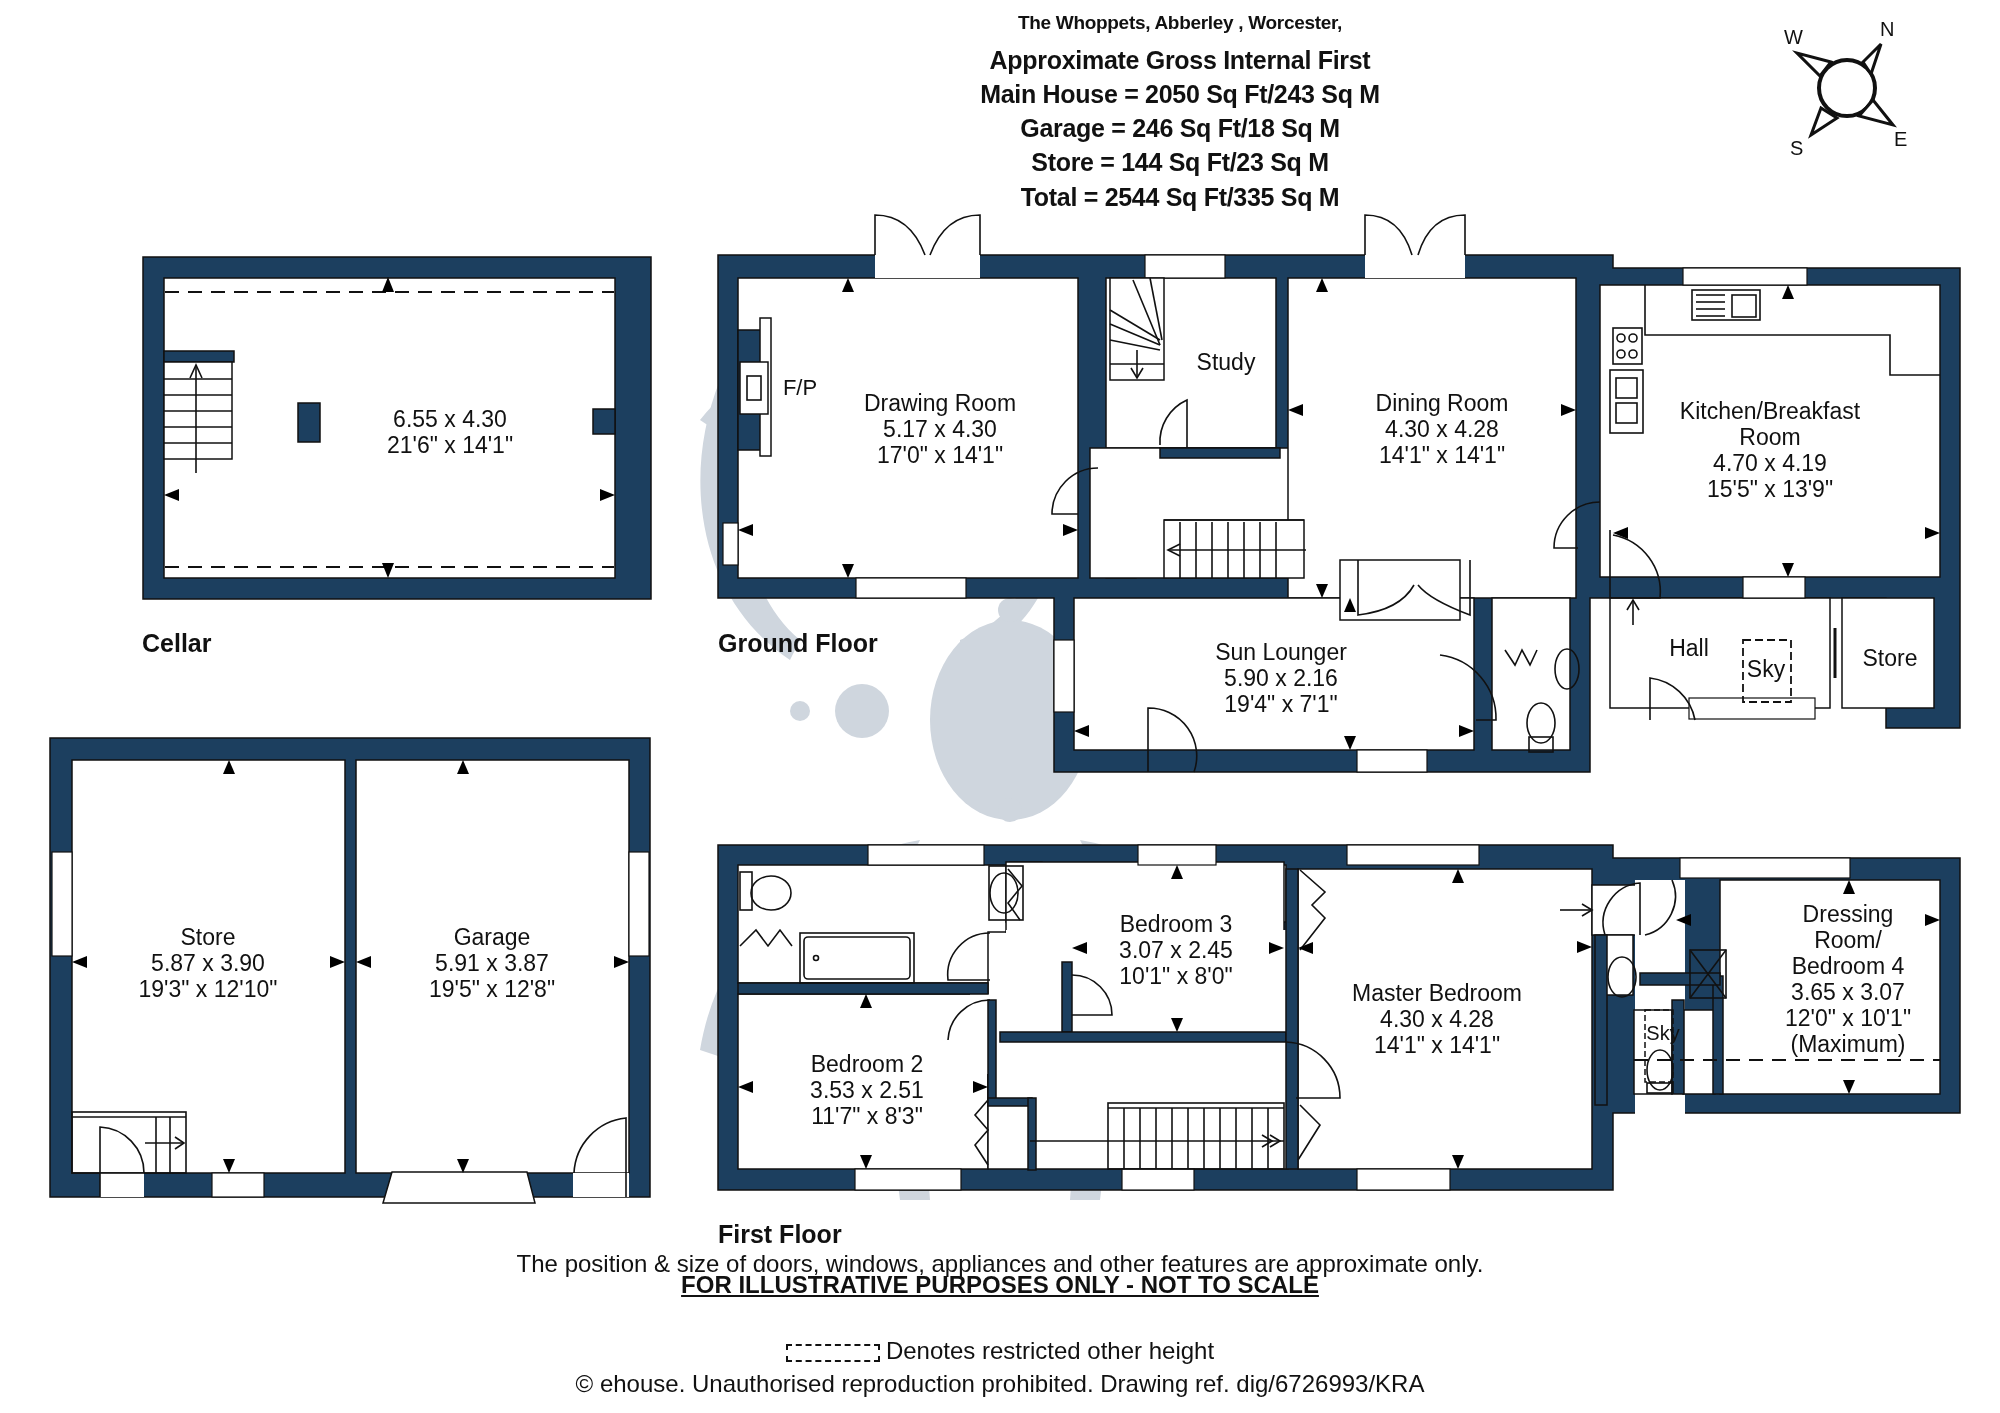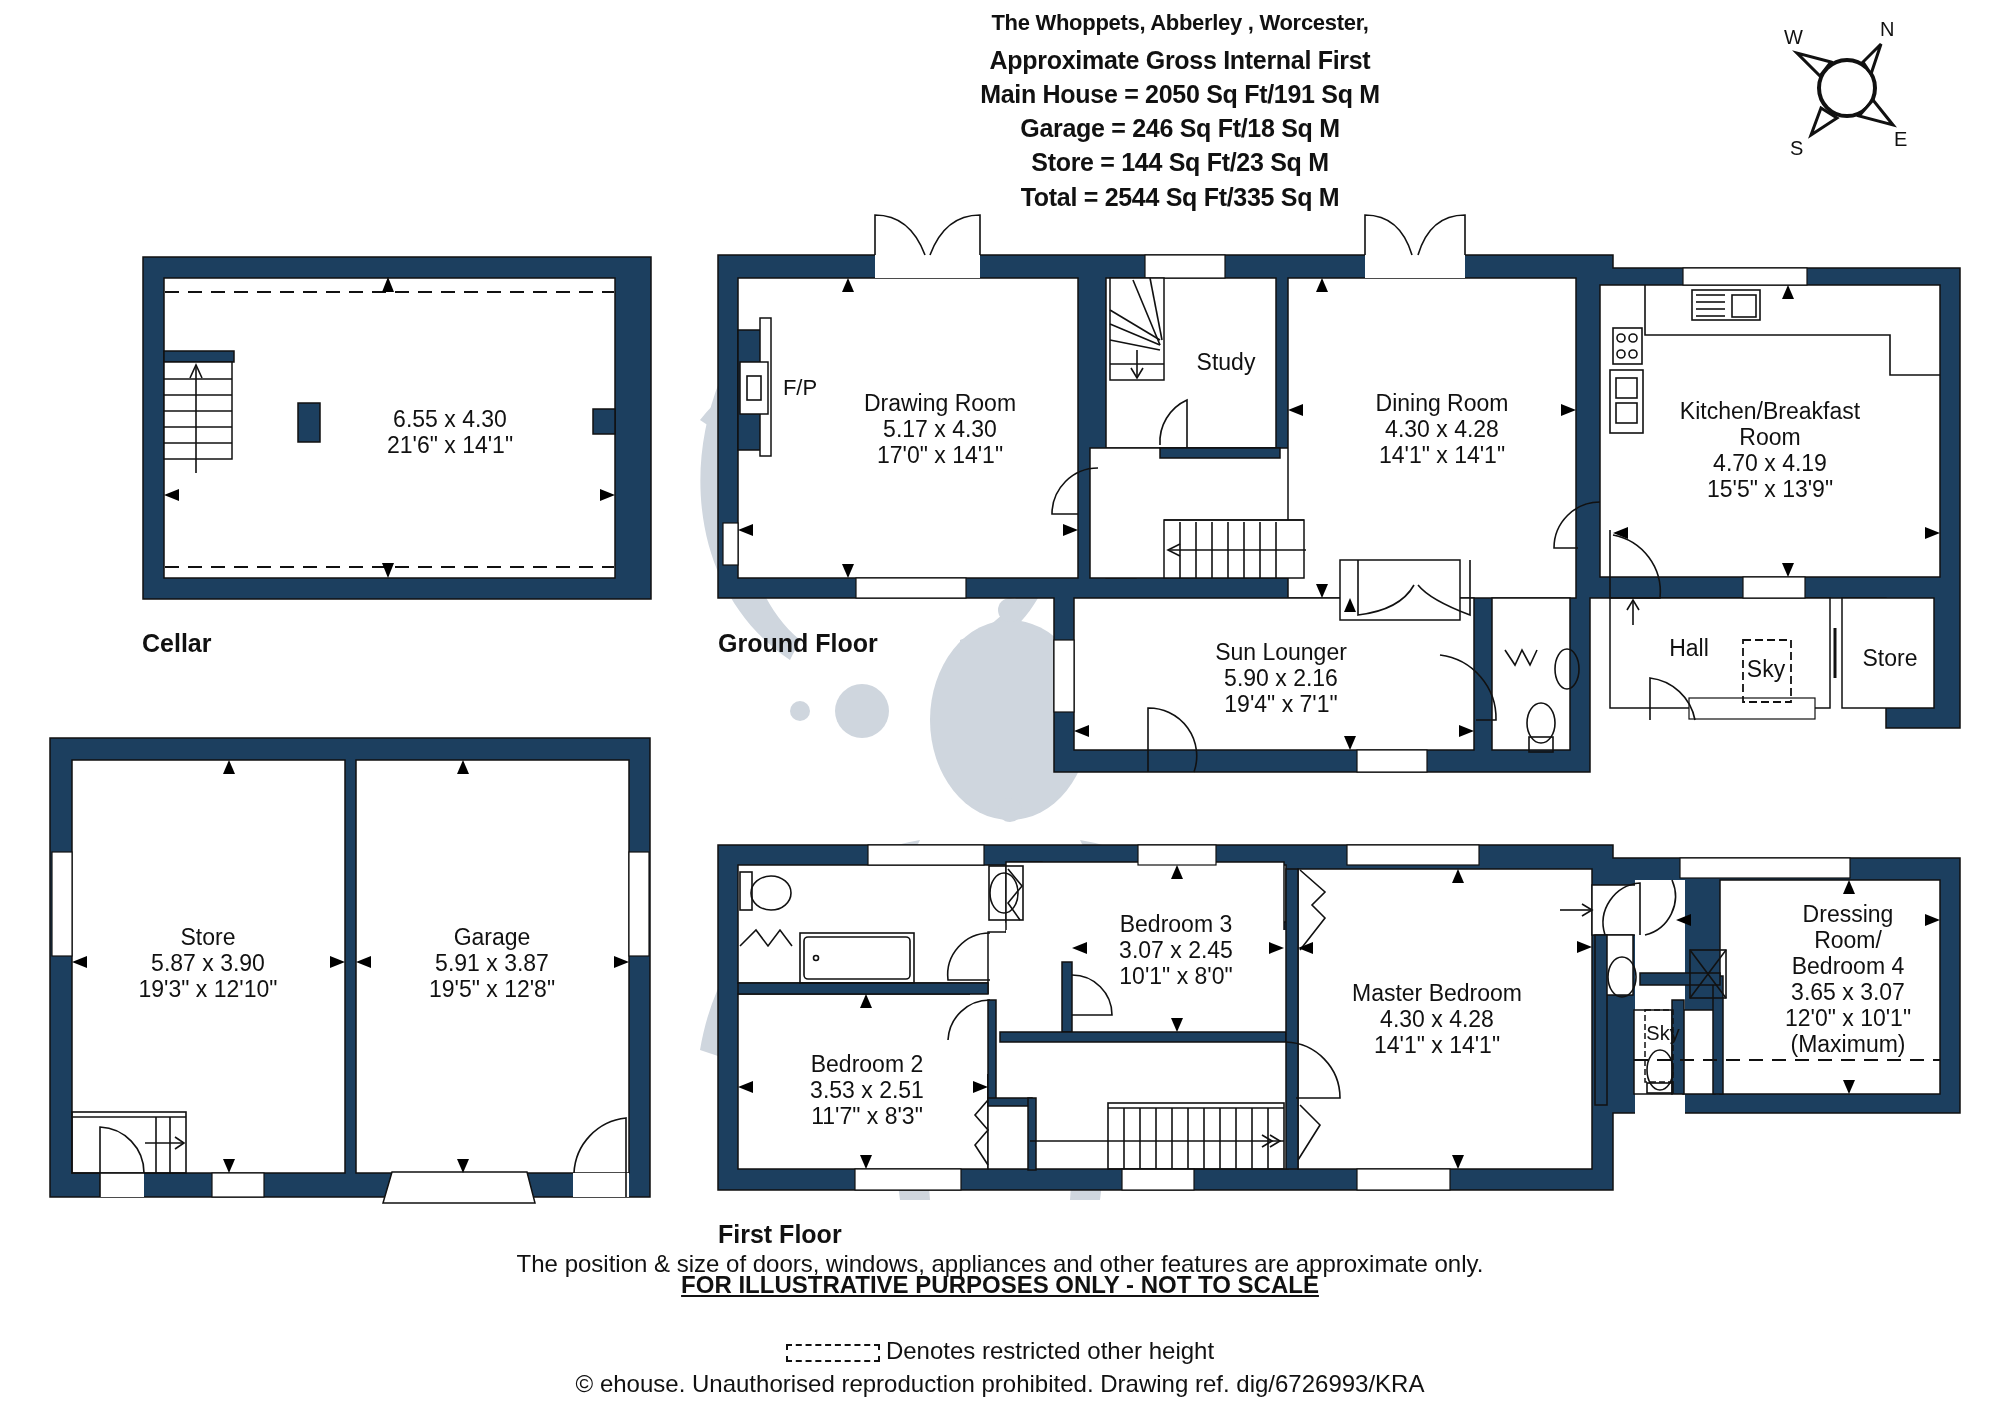--- a/index.html
+++ b/index.html
@@ -8,32 +8,32 @@
   .wall { fill: #1c3f5f; stroke: #111; stroke-width: 1.5; }
   .floor { fill: #ffffff; stroke: #111; stroke-width: 1.5; }
   .thin { fill: none; stroke: #111; stroke-width: 1.6; }
   .win { fill: #ffffff; stroke: #111; stroke-width: 1.2; }
   .dash { fill: none; stroke: #111; stroke-width: 2; stroke-dasharray: 14 9; }
   .arrow { fill: #000; }
   .wm { fill: #cfd6de; }
   .room-text { font-family: "Liberation Sans", sans-serif; font-size: 23px; fill: #111; text-anchor: middle; }
   .floor-label { font-family: "Liberation Sans", sans-serif; font-size: 25px; font-weight: bold; fill: #111; }
   .header-line { position: absolute; left: 800px; width: 760px; text-align: center; font-weight: bold; font-size: 25px; line-height: 34px; letter-spacing: -0.3px; }
-  .header-line.title { font-size: 22px; }
+  .header-line.title { font-size: 19px; }
   .footer-line { position: absolute; left: 400px; width: 1200px; text-align: center; font-size: 24px; line-height: 33px; }
   .footer-line.bold { font-weight: bold; }
   .compass-label { font-family: "Liberation Sans", sans-serif; font-size: 20px; fill: #111; }
   .restricted-box { display: inline-block; width: 90px; height: 14px; border: 2px dashed #111; vertical-align: middle; margin-right: 6px; }
 </style>
 </head>
 <body>
 
 <div class="header-line title" style="top:6px;">The Whoppets, Abberley , Worcester,</div>
 <div class="header-line" style="top:43px;">Approximate Gross Internal First</div>
-<div class="header-line" style="top:77px;">Main House = 2050 Sq Ft/191 Sq M</div>
+<div class="header-line" style="top:77px;">Main House = 2050 Sq Ft/243 Sq M</div>
 <div class="header-line" style="top:111px;">Garage = 246 Sq Ft/18 Sq M</div>
 <div class="header-line" style="top:145px;">Store = 144 Sq Ft/23 Sq M</div>
 <div class="header-line" style="top:180px;">Total = 2544 Sq Ft/335 Sq M</div>
 
 <svg id="plan" viewBox="0 0 2000 1413" xmlns="http://www.w3.org/2000/svg">
 
   <g opacity="1">
     <path class="wm" d="M 720 380 C 680 480, 700 600, 790 660 L 800 640 C 740 590, 730 490, 760 400 Z"></path>
     <path class="wm" d="M 700 420 C 760 340, 900 330, 960 420 L 940 430 C 880 370, 780 380, 730 440 Z"></path>
     <path class="wm" d="M 1100 380 C 1200 360, 1290 440, 1280 560 L 1260 560 C 1260 460, 1190 400, 1110 410 Z"></path>

